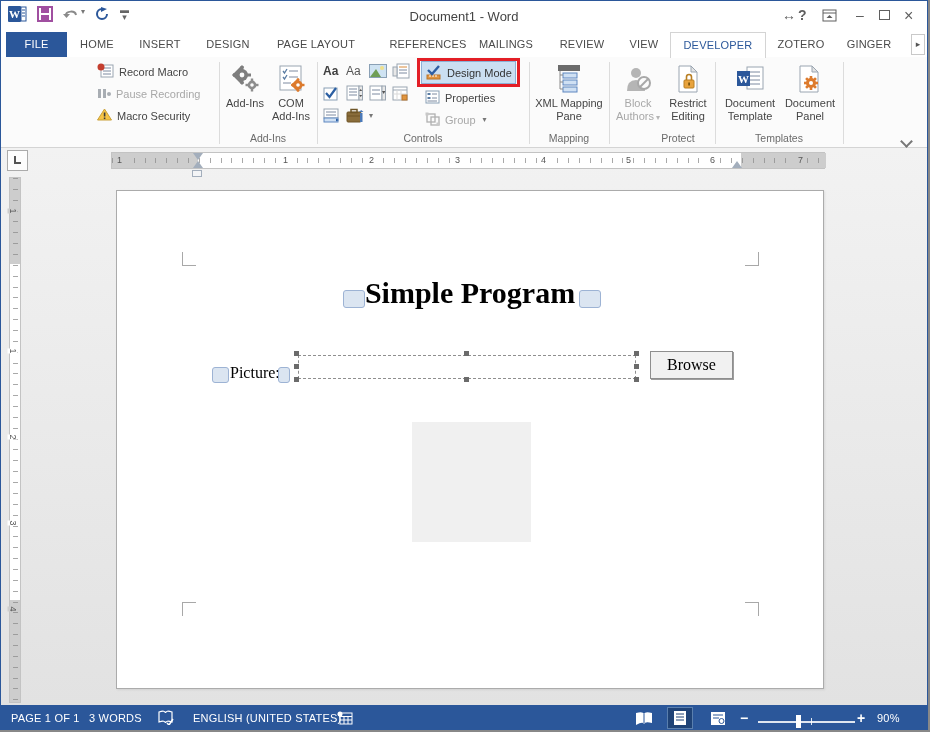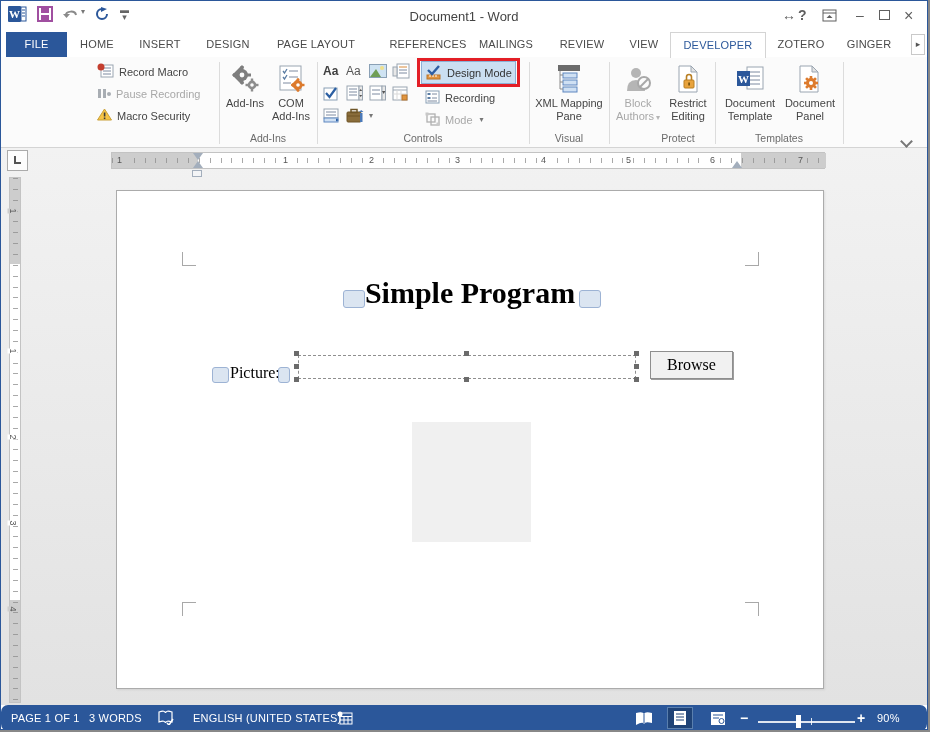--- a/index.html
+++ b/index.html
@@ -67,21 +67,21 @@
   .crop.br { border-right:1px solid #a8a8a8; border-top:1px solid #a8a8a8; }
   .doctitle { position:absolute; left:0; right:0; top:85px; text-align:center; font-family:"Liberation Serif", serif; font-weight:700; font-size:30px; color:#000; }
   .cctag { position:absolute; background:#dbe5f1; border:1px solid #9db3d4; border-radius:3px; }
   .piclabel { position:absolute; left:113px; top:173px; font-family:"Liberation Serif", serif; font-size:16px; color:#000; }
   .field { position:absolute; left:181px; top:164px; width:338px; height:24px; background:#fff; border:1px dashed #8f8f8f; }
   .handle { position:absolute; width:5px; height:5px; background:#6b6b6b; }
   .browse { position:absolute; left:533px; top:160px; width:83px; height:28px; background:#f1f1f1; border:1px solid #8e8e8e; box-shadow:1px 1px 0 #9e9e9e; font-family:"Liberation Serif", serif; font-size:16px; color:#000; display:flex; align-items:center; justify-content:center; }
   .imgph { position:absolute; left:295px; top:231px; width:119px; height:120px; background:#f0f0f0; }
 
   
-  .statusbar { position:absolute; left:0; top:704px; width:100%; height:26px; background:#2b579a; color:#fff;border-radius:7px; }
+  .statusbar { position:absolute; left:0; top:704px; width:100%; height:26px; background:#2b579a; color:#fff; }
   .st { position:absolute; top:7px; font-size:11px; letter-spacing:.2px; white-space:nowrap; }
   .viewbtn { position:absolute; top:2px; width:26px; height:22px; display:flex; align-items:center; justify-content:center; }
   .viewbtn.active { background:#1f4377; border:1px solid #5a7fae; }
   .zoomtrack { position:absolute; left:757px; top:16px; width:97px; height:2px; background:rgba(255,255,255,.85); }
   .zoomthumb { position:absolute; left:795px; top:10px; width:5px; height:13px; background:#fff; }
   .zoomtick { position:absolute; left:810px; top:13px; width:1px; height:7px; background:rgba(255,255,255,.85); }
   .zsign { position:absolute; top:5px; font-size:14px; font-weight:700; color:#fff; }
 </style>
 </head>
 <body>
@@ -315,30 +315,30 @@
   <div class="designbox"></div>
   <div class="smbtn" style="left:424px;top:87px;">
     <span><svg width="15" height="14">
           <rect x="1" y="1" width="13" height="12" fill="#fff" stroke="#8aa0b5"></rect>
           <rect x="2.5" y="3" width="3" height="2" fill="#5b7da3"></rect>
           <line x1="7" y1="4" x2="12" y2="4" stroke="#7c8aa0"></line>
           <rect x="2.5" y="7" width="3" height="2" fill="#5b7da3"></rect>
           <line x1="7" y1="8" x2="12" y2="8" stroke="#7c8aa0"></line>
           <line x1="2.5" y1="11" x2="12" y2="11" stroke="#7c8aa0"></line>
         </svg></span>
-    <span>Recording</span>
+    <span>Properties</span>
   </div>
   <div class="smbtn disabled" style="left:424px;top:109px;">
     <span><svg width="15" height="14">
           <rect x="2" y="2" width="8" height="8" fill="none" stroke="#b0b0b0" stroke-width="1.3"></rect>
           <rect x="6" y="5" width="8" height="8" fill="none" stroke="#b0b0b0" stroke-width="1.3"></rect>
           <rect x="0.5" y="0.5" width="3" height="3" fill="#c8c8c8"></rect>
           <rect x="11.5" y="10.5" width="3" height="3" fill="#c8c8c8"></rect>
         </svg></span>
-    <span>Mode</span>
+    <span>Group</span>
     <span class="caret">▾</span>
   </div>
   <div class="grplabel" style="left:318px;width:208px;">Controls</div>
   <div class="gsep" style="left:528px;"></div>
 
   <div class="bigbtn" style="left:532px;width:72px;">
     <span class="ic">
         <svg width="30" height="30">
           <rect x="4" y="1" width="22" height="6" fill="#6b6b6b"></rect>
           <rect x="9" y="9" width="14" height="5" fill="#cfe0f3" stroke="#5e87c0"></rect>
@@ -346,21 +346,21 @@
           <rect x="9" y="23" width="14" height="5" fill="#cfe0f3" stroke="#5e87c0"></rect>
           <line x1="6" y1="7" x2="6" y2="25" stroke="#8a8a8a"></line>
           <line x1="6" y1="11" x2="9" y2="11" stroke="#8a8a8a"></line>
           <line x1="6" y1="18" x2="9" y2="18" stroke="#8a8a8a"></line>
           <line x1="6" y1="25" x2="9" y2="25" stroke="#8a8a8a"></line>
         </svg>
       </span>
     <span class="lbl">XML Mapping
 Pane</span>
   </div>
-  <div class="grplabel" style="left:530px;width:76px;">Visual</div>
+  <div class="grplabel" style="left:530px;width:76px;">Mapping</div>
   <div class="gsep" style="left:608px;"></div>
 
   <div class="bigbtn disabled" style="left:613px;width:48px;">
     <span class="ic">
         <svg width="30" height="28">
           <circle cx="13" cy="8" r="5" fill="#b5b5b5"></circle>
           <path d="M4 26 q0 -11 9 -11 q9 0 9 11 z" fill="#b5b5b5"></path>
           <circle cx="21" cy="18" r="6" fill="#fbfbfb" stroke="#a8a8a8" stroke-width="2"></circle>
           <line x1="17" y1="22" x2="25" y2="14" stroke="#a8a8a8" stroke-width="2"></line>
         </svg>

